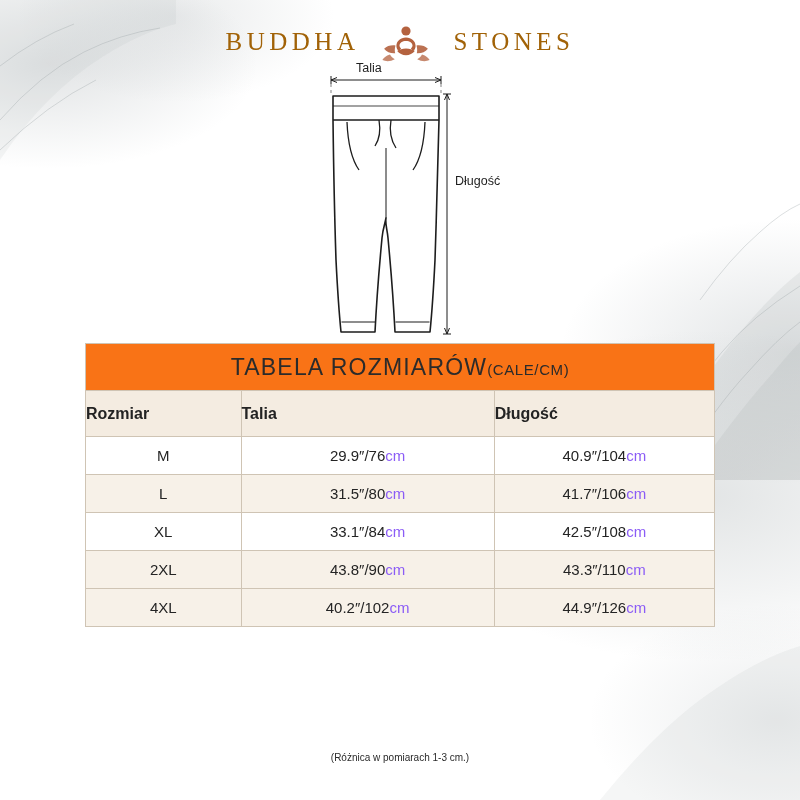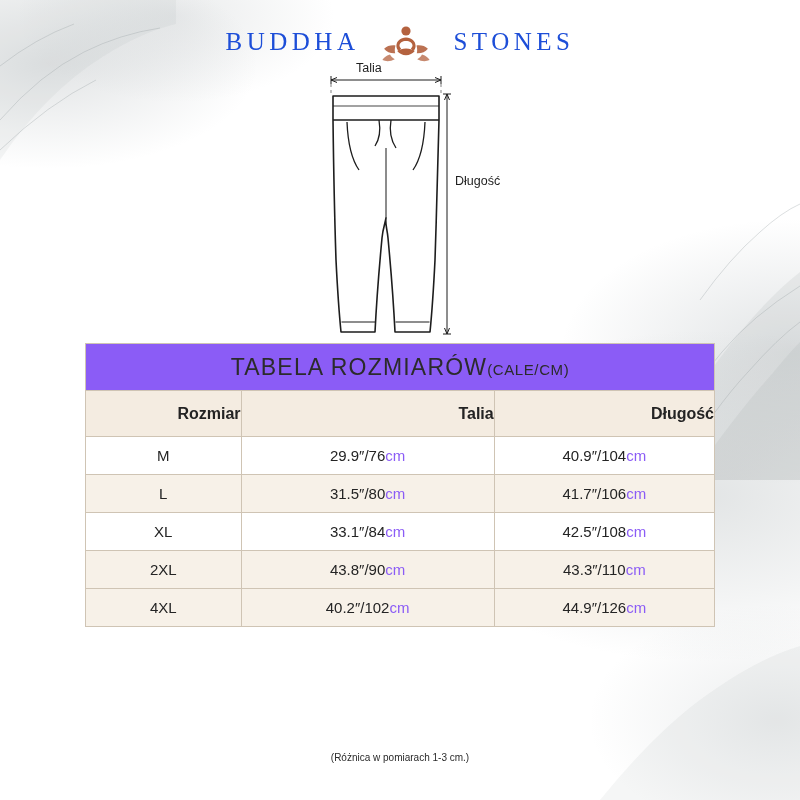--- a/index.html
+++ b/index.html
@@ -43,21 +43,21 @@
     display: flex;
     align-items: center;
     justify-content: center;
     gap: 14px;
     z-index: 5;
   }
   .brand-word {
     font-family: "Liberation Serif", serif;
     font-size: 25px;
     letter-spacing: 4.5px;
-    color: #1d4ed8;
+    color: #a16207;
     font-weight: 400;
   }
   .brand-logo {
     width: 66px;
     height: 48px;
     display: block;
   }
 
   
   .garment {
@@ -93,42 +93,42 @@
     border: 1px solid #cfc4b4;
     border-collapse: collapse;
     background: #ffffff;
     z-index: 6;
   }
   .size-table td, .size-table th {
     border: 1px solid #cfc4b4;
     padding: 0;
   }
   .title-cell {
-    background: #8b5cf6;
+    background: #f97316;
     text-align: center;
     height: 46px;
     color: #2b2b2b;
     margin-top: 13px;
   }
   .title-main {
     font-size: 23px;
     letter-spacing: 1.2px;
     font-family: "Liberation Sans", sans-serif;
   }
   .title-unit {
     font-size: 15px;
     letter-spacing: 0.6px;
   }
   .hdr-cell {
     background: #f4ece1;
     height: 45px;
     font-size: 16px;
     font-weight: bold;
     color: #232323;
-    text-align: right;
+    text-align: left;
     margin-top: 20px;
   }
   .body-row td {
     height: 37px;
     text-align: center;
     font-size: 15px;
     color: #242424;
   }
   .row-alt td {
     background: #f7f1e8;

